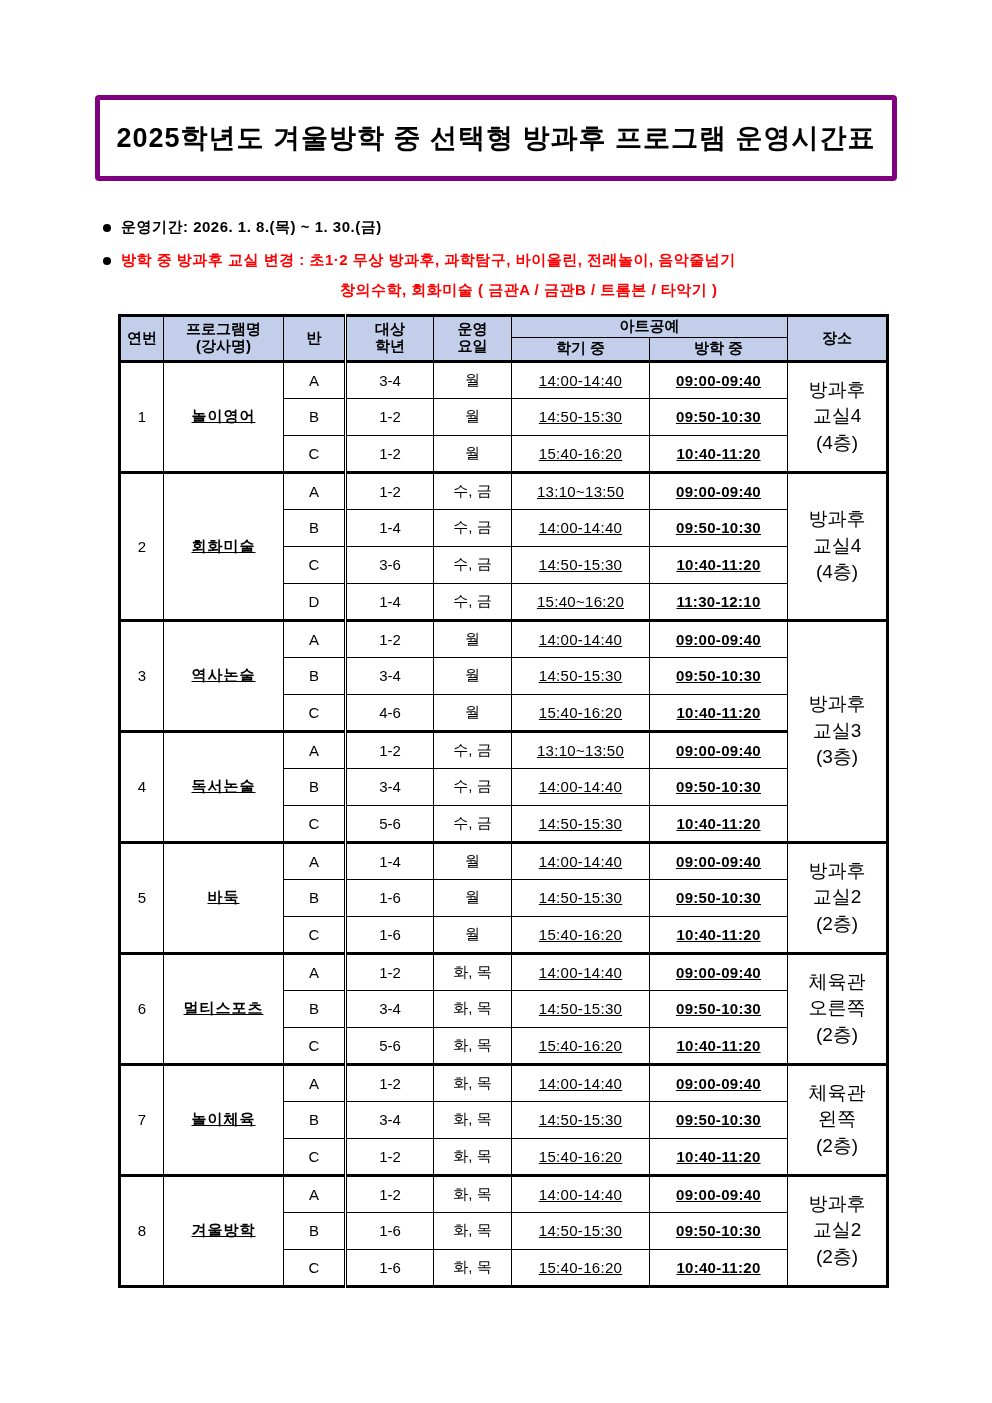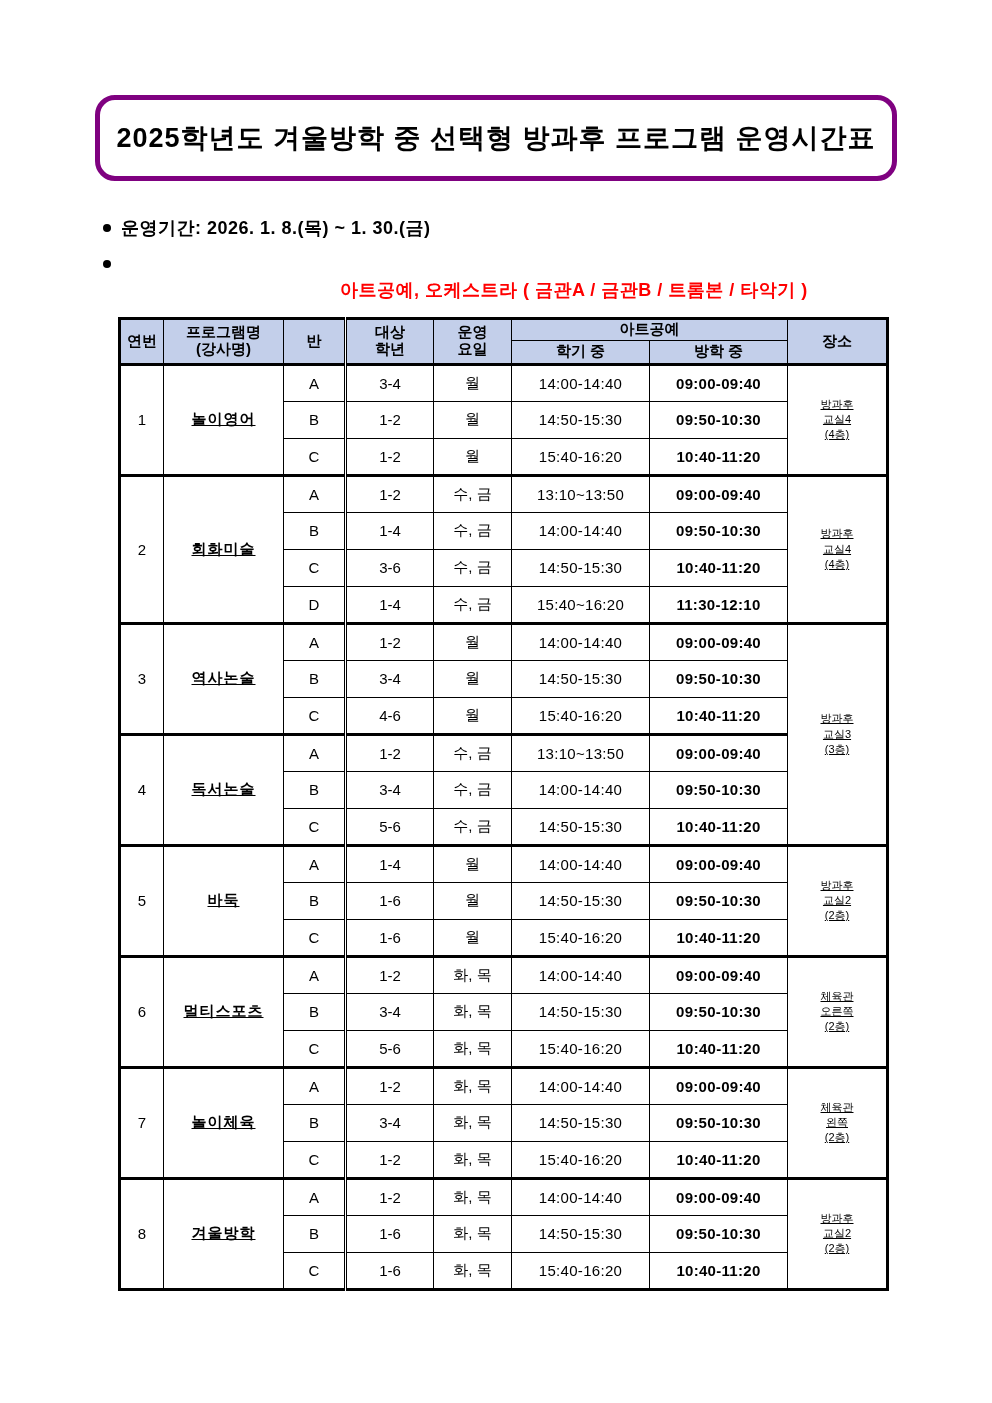--- a/index.html
+++ b/index.html
@@ -15,21 +15,21 @@
     height: 1403px;
     background: #fff;
     overflow: hidden;
   }
   
   .title-box {
     box-sizing: border-box;
     margin: 95px 95px 0 95px;
     height: 86px;
     border: 5px solid var(--title-border, #7f0180);
-    border-radius: 20px;
+    border-radius: 4px;
     display: flex;
     align-items: center;
     justify-content: center;
   }
   .title-text {
     font-size: 27px;
     font-weight: bold;
     letter-spacing: 1px;
     white-space: nowrap;
   }
@@ -44,21 +44,21 @@
   }
   .bullet-dot {
     flex: 0 0 auto;
     width: 8px;
     height: 8px;
     border-radius: 50%;
     background: #000;
     margin: 7px 10px 0 0;
   }
   .note-text {
-    font-size: 18px;
+    font-size: 15px;
     font-weight: bold;
     letter-spacing: 0.5px;
     line-height: 1.3;
   }
   .note-red { color: var(--note-red, #ff0000); }
   .note-cont {
     padding-left: 237px;
     margin-top: -2px;
   }
   
@@ -85,46 +85,46 @@
     line-height: 1.12;
   }
   .schedule thead tr.h1 { height: 22px; }
   .schedule thead tr.h2 { height: 24px; }
   .schedule thead { border-bottom: 3px solid #000; }
   .schedule tbody tr { height: 37px; }
   .bt { border-top: 3px solid #000 !important; }
   .dbl { border-left: 3px double #000 !important; }
   td.name { font-weight: bold; letter-spacing: 1px; text-decoration: underline; }
   td.vac { font-weight: bold; }
-  td.term, td.vac { letter-spacing: 0.3px; }
+  td.term, td.vac { letter-spacing: 0.3px; text-decoration: underline; }
   td.place {
     white-space: pre-line;
-    font-size: 11px;
+    font-size: 19px;
     line-height: 1.4;
-    text-decoration: underline;
   }
 </style>
 </head>
 <body>
 
 <div class="page">
 
   <div class="title-box">
     <div class="title-text">2025학년도 겨울방학 중 선택형 방과후 프로그램 운영시간표</div>
   </div>
 
   <div class="notes">
     <div class="note-row">
       <span class="bullet-dot"></span>
       <span class="note-text">운영기간: 2026. 1. 8.(목) ~ 1. 30.(금)</span>
     </div>
     <div class="note-row">
       <span class="bullet-dot"></span>
+      <span class="note-text note-red">방학 중 방과후 교실 변경 : 초1·2 무상 방과후, 과학탐구, 바이올린, 전래놀이, 음악줄넘기</span>
     </div>
-    <div class="note-text note-red note-cont">아트공예, 오케스트라 ( 금관A / 금관B / 트롬본 / 타악기 )</div>
+    <div class="note-text note-red note-cont">창의수학, 회화미술 ( 금관A / 금관B / 트롬본 / 타악기 )</div>
   </div>
 
   <table class="schedule">
     <colgroup>
       <col style="width:44px">
         <col style="width:120px">
         <col style="width:62px">
         <col style="width:88px">
       <col style="width:78px">
         <col style="width:138px">

